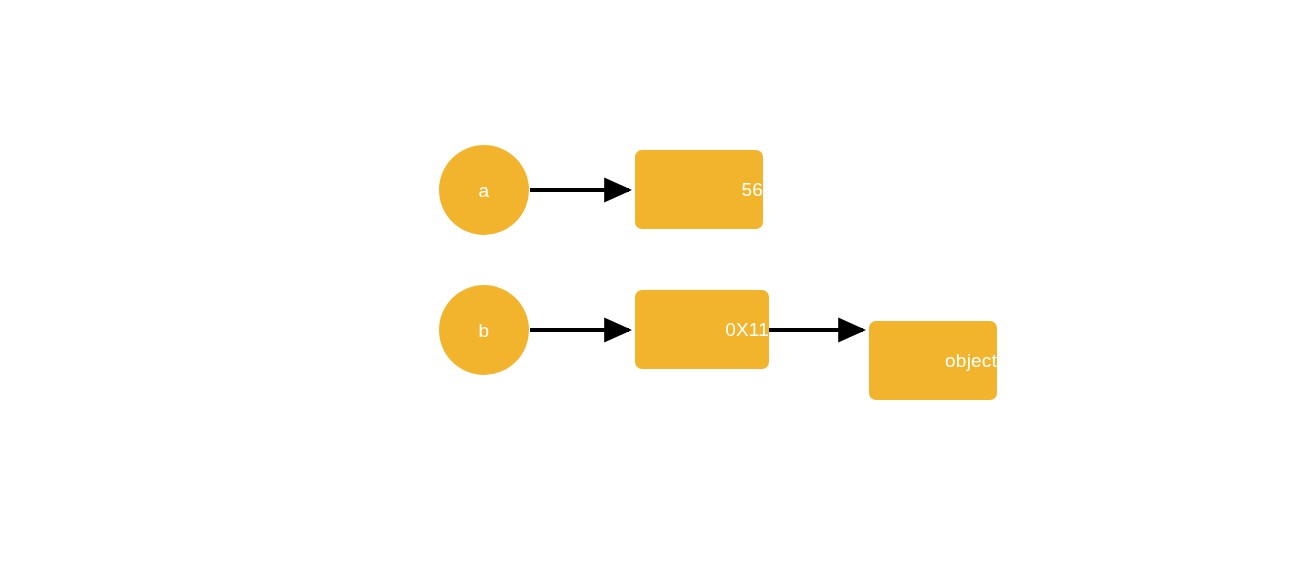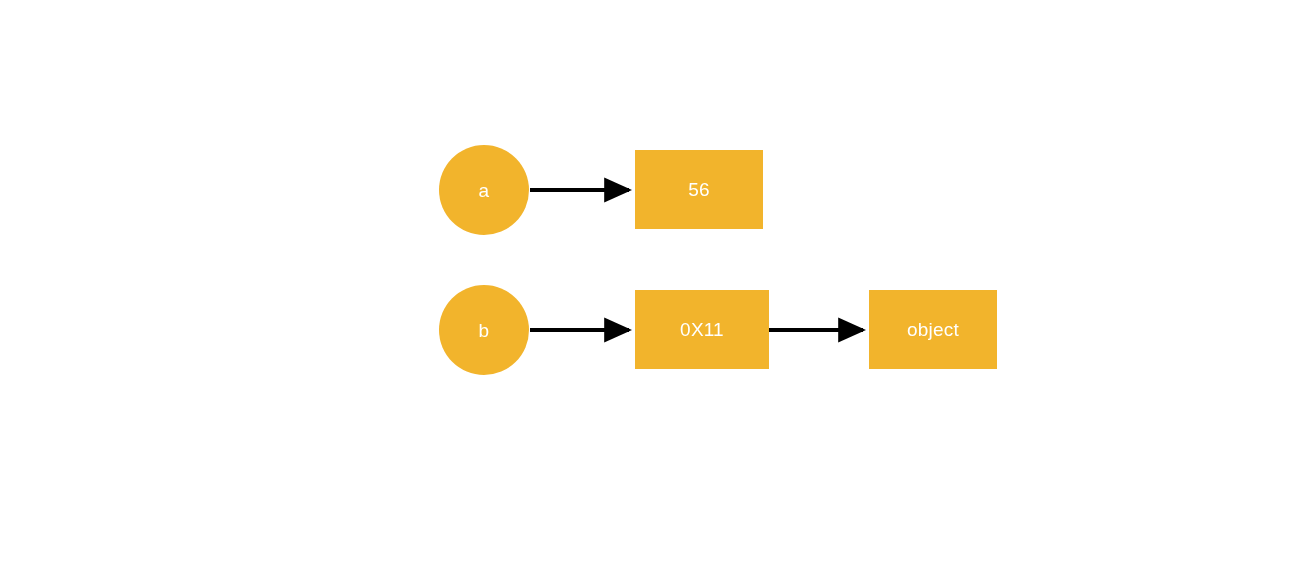--- a/index.html
+++ b/index.html
@@ -37,21 +37,22 @@
     letter-spacing: 0.2px;
     line-height: 1;
     user-select: none;
   }
 
   .node-circle {
     border-radius: 50%;
   }
 
   .node-rect {
-    border-radius: 0;
+    border-radius: 7px;
+    justify-content: flex-end;
   }
 
   
   .n-a      { left: 439px; top: 145px; width: 90px;  height: 90px; }
   .n-56     { left: 635px; top: 150px; width: 128px; height: 79px; }
   .n-b      { left: 439px; top: 285px; width: 90px;  height: 90px; }
   .n-0x11   { left: 635px; top: 290px; width: 134px; height: 79px; }
   .n-object { left: 869px; top: 290px; width: 128px; height: 79px; }
 
   
@@ -97,17 +98,17 @@
   </div>
 
   <div class="node node-circle n-b" style="background: rgb(242, 180, 44); color: rgb(255, 255, 255);">
     <span>b</span>
   </div>
 
   <div class="node node-rect n-0x11" style="background: rgb(242, 180, 44); color: rgb(255, 255, 255);">
     <span>0X11</span>
   </div>
 
-  <div class="node node-rect n-object" style="background: rgb(242, 180, 44); color: rgb(255, 255, 255);">
+  <div class="node node-rect n-object" style="background: rgb(242, 180, 44); color: rgb(255, 255, 255); margin-top: 31px;">
     <span>object</span>
   </div>
 
 </div>
 
 </body></html>

